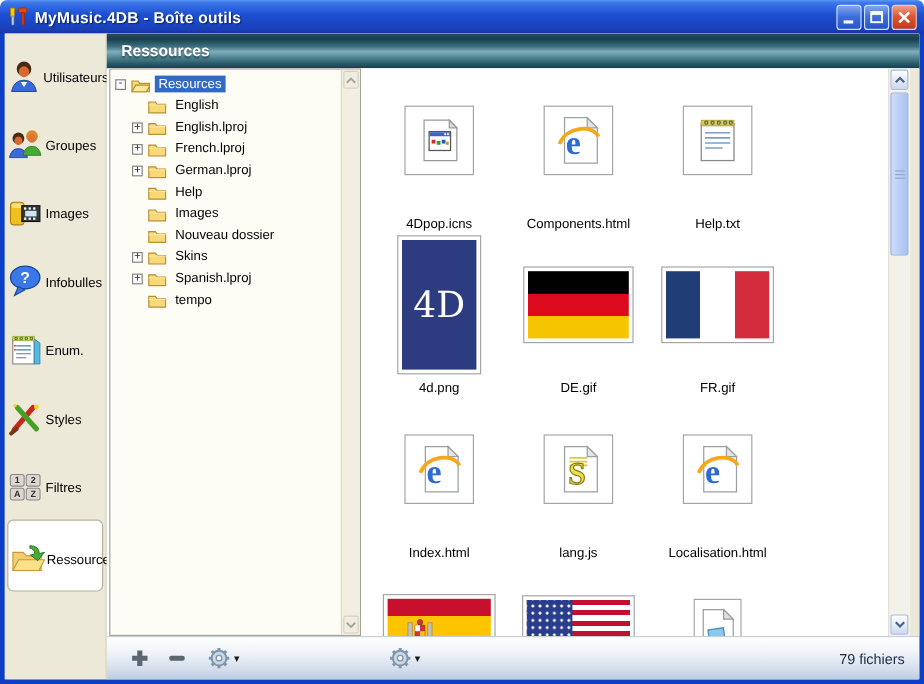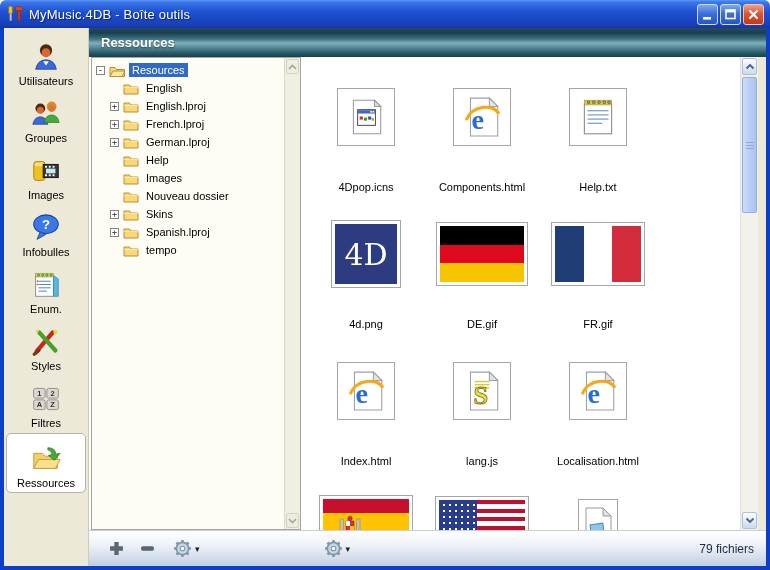--- a/index.html
+++ b/index.html
@@ -9,33 +9,33 @@
     border-left:4px solid #0D3FC6; border-right:4px solid #0D3FC6; border-bottom:4px solid #0D3FC6;
     border-radius:8px 8px 0 0; background:#ECE9D8; display:flex; flex-direction:column;
   }
   
   .titlebar {
     height:28px; flex:0 0 28px; border-radius:6px 6px 0 0; margin:-0px -4px 0 -4px;
     background:linear-gradient(180deg,#5A96F2 0%,#3C77E8 8%,#1D50D2 42%,#1946C4 70%,#1C3FB8 88%,#1334A6 100%);
     display:flex; align-items:center; padding:0 6px; color:#fff;
   }
   .title-icon { width:18px; height:18px; margin-right:5px; }
-  .title-text { font-size:13px; font-weight:normal; text-shadow:1px 1px 1px rgba(0,0,0,.5); letter-spacing:.2px; }
+  .title-text { font-size:13px; font-weight:bold; text-shadow:1px 1px 1px rgba(0,0,0,.5); letter-spacing:.2px; }
   .tb-buttons { margin-left:auto; display:flex; gap:2px; }
   .tb-btn {
     width:21px; height:21px; border-radius:3px; border:1px solid #cfe0f8;
     background:linear-gradient(180deg,#7FA8F0 0%,#3E6FDC 45%,#2356C8 100%);
     display:flex; align-items:center; justify-content:center; cursor:pointer;
   }
   .tb-btn.close { background:linear-gradient(180deg,#F0A088 0%,#DD5632 45%,#C23A18 100%); border-color:#f0c8b8; }
   
   .body-row { flex:1; display:flex; min-height:0; }
   
   .sidebar { width:85px; flex:0 0 85px; background:#ECE9D8; padding-top:6px; border-right:1px solid #CFCBB8; }
-  .side-item { height:57px; display:flex; flex-direction:column; align-items:center; justify-content:center; cursor:pointer; padding-top:3px; }
+  .side-item { height:57px; display:flex; flex-direction:row; align-items:center; justify-content:flex-start; cursor:pointer; padding-top:3px; }
   .side-item .s-icon { width:34px; height:32px; display:flex; align-items:center; justify-content:center; }
   .side-item .s-label { font-size:11px; color:#000; margin-top:2px; }
   .side-item.selected { background:#fff; border:1px solid #B8B4A0; border-radius:5px; margin:0 2px; height:60px; padding-top:6px; }
   
   .main { flex:1; display:flex; flex-direction:column; min-width:0; background:#fff; }
   .header {
     height:29px; flex:0 0 29px; display:flex; align-items:center; padding-left:12px;
     background:linear-gradient(180deg,#2C4A63 0%,#173F4E 16%,#3F7282 38%,#82AEB9 52%,#5D92A0 64%,#2A5A68 86%,#153F4C 100%);
   }
   .header-title { color:#fff; font-size:13px; font-weight:bold; text-shadow:0 1px 2px rgba(0,0,0,.55); }
@@ -57,21 +57,21 @@
   .tree-scroll { position:absolute; top:0; right:0; bottom:0; width:16px; background:#F1EEE2; border-left:1px solid #DDD9C8; display:flex; flex-direction:column; justify-content:space-between; }
   .t-arrow { height:15px; margin:1px; background:#EFEDE0; border:1px solid #D6D2C2; border-radius:2px; display:flex; align-items:center; justify-content:center; }
   
   .file-panel { flex:1; overflow:hidden; background:#fff; position:relative; }
   .file-grid { display:grid; grid-template-columns:repeat(3,116px); grid-auto-rows:137px; padding:8px 0 0 7px; }
   .fcell { display:flex; flex-direction:column; align-items:center; cursor:pointer; }
   .icon-zone { height:104px; display:flex; align-items:center; justify-content:center; }
   .fname { margin-top:12px; font-size:11px; color:#000; text-align:right; }
   .thumb { background:#fff; border:1px solid #A6A6A6; padding:3px; display:flex; align-items:center; justify-content:center; }
   .thumb-sm { width:58px; height:58px; }
-  .img-4d { width:62px; height:60px; background:#2D3C80; color:#fff; font-family:"DejaVu Serif",serif; font-size:30px; display:flex; align-items:center; justify-content:center; }
+  .img-4d { width:62px; height:108px; background:#2D3C80; color:#fff; font-family:"DejaVu Serif",serif; font-size:30px; display:flex; align-items:center; justify-content:center; }
   .flag-de { width:84px; height:56px; background:linear-gradient(180deg,#000 0 33.3%,#DD0A1E 33.3% 66.6%,#F6C500 66.6%); }
   .flag-fr { width:86px; height:56px; background:linear-gradient(90deg,#203E75 0 33.3%,#fff 33.3% 66.6%,#D22B3C 66.6%); }
   .flag-es { width:86px; height:58px; background:linear-gradient(180deg,#C8102E 0 24%,#FFC400 24% 76%,#C8102E 76%); position:relative; }
   .flag-us { width:86px; height:56px; background:repeating-linear-gradient(180deg,#C01030 0 4.3px,#fff 4.3px 8.6px); position:relative; }
   .us-canton { position:absolute; left:0; top:0; width:38px; height:30px; background:#2A3C8C;
     background-image:radial-gradient(#fff 1px, rgba(0,0,0,0) 1.4px); background-size:6px 6px; background-position:2px 2px; }
   .es-emblem { position:absolute; left:16px; top:16px; }
   .thumb-doc { width:40px; height:58px; }
   
   .file-scroll { width:18px; flex:0 0 18px; background:#F2F1EA; position:relative; border-left:1px solid #E2E0D4; }

